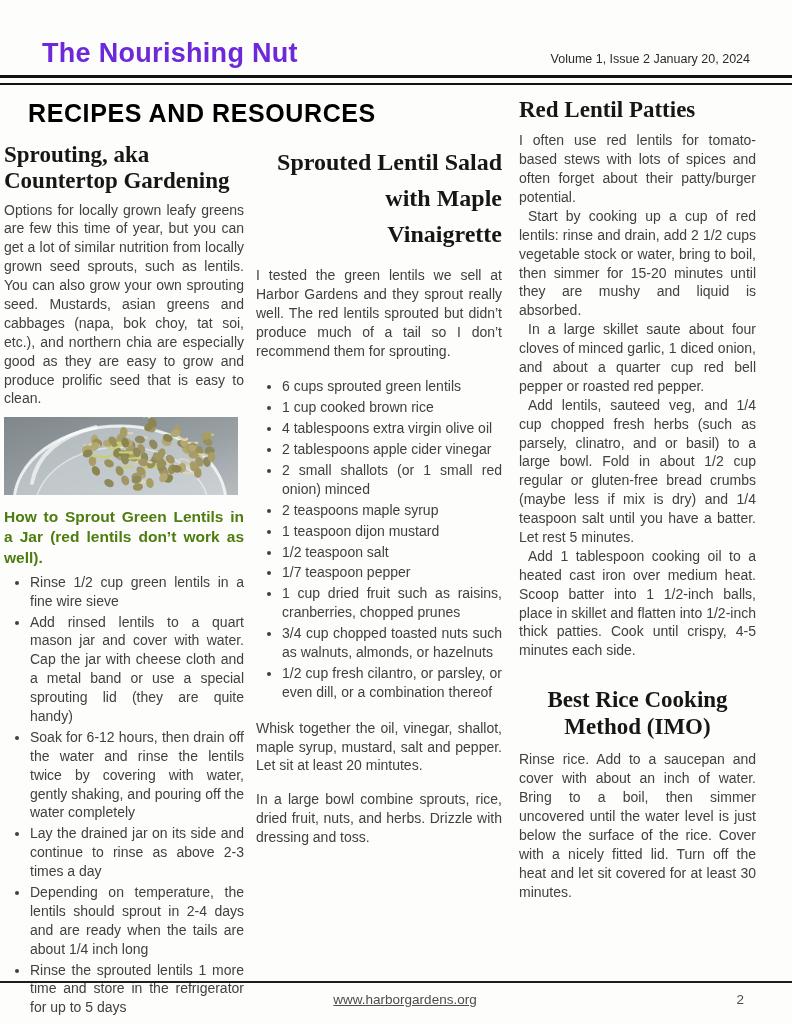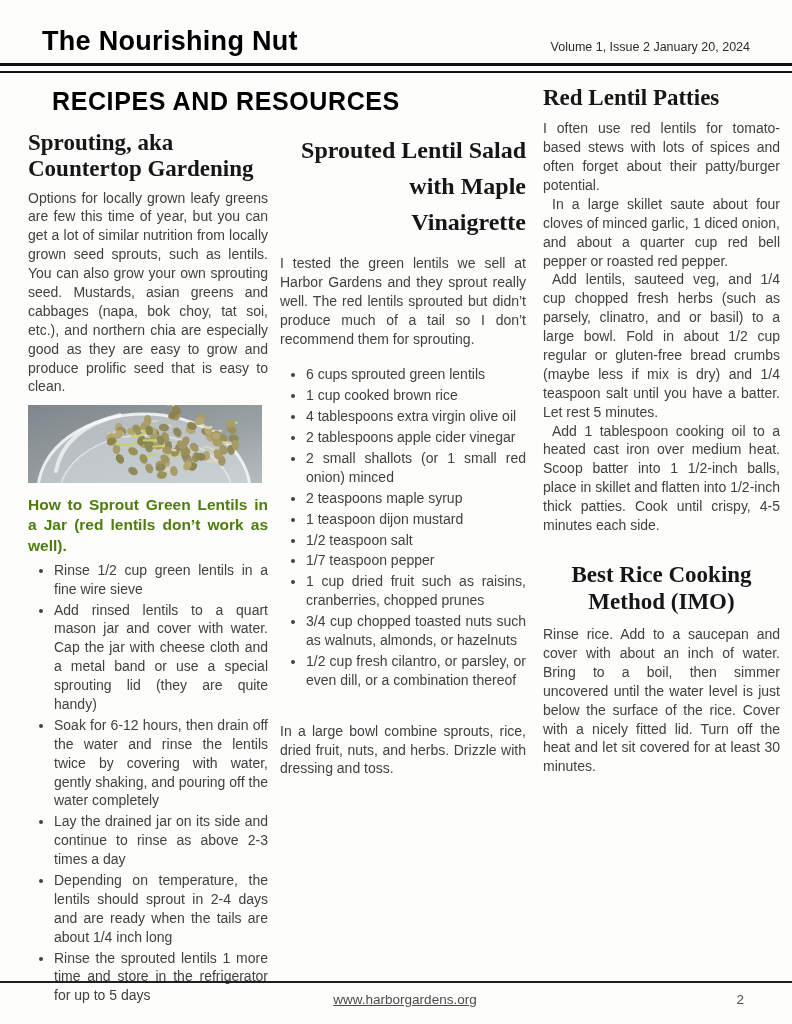--- a/index.html
+++ b/index.html
@@ -20,38 +20,39 @@
   .masthead {
     display: flex;
     align-items: flex-end;
     justify-content: space-between;
     padding: 26px 42px 6px 42px;
   }
   .nameplate {
     font-size: 27px;
     font-weight: 700;
     letter-spacing: 0.3px;
-    color: #000000;
+    color: #6d28d9;
+    margin-top: 12px;
   }
   .issue-info {
     font-size: 12.5px;
     color: #2b2b2b;
     padding-bottom: 3px;
   }
   .rule-thick { height: 3px; background: #121212; }
   .rule-gap   { height: 5px; }
   .rule-thin  { height: 2px; background: #121212; }
 
   
   .content {
     display: grid;
     grid-template-columns: 240px 246px 242px;
     grid-template-rows: auto 1fr;
     column-gap: 12px;
-    padding: 0 22px 0 28px;
+    padding: 0 22px 0 4px;
   }
   .section-title {
     grid-column: 1 / 3;
     grid-row: 1;
     padding: 14px 0 12px 24px;
     font-size: 25px;
     font-weight: 800;
     letter-spacing: 0.6px;
     color: #000;
     font-family: "Liberation Sans", "DejaVu Sans", sans-serif;
@@ -331,27 +332,29 @@
         <li class="body">2 small shallots (or 1 small red onion) minced</li>
         <li class="body">2 teaspoons maple syrup</li>
         <li class="body">1 teaspoon dijon mustard</li>
         <li class="body">1/2 teaspoon salt</li>
         <li class="body">1/7 teaspoon pepper</li>
         <li class="body">1 cup dried fruit such as raisins, cranberries, chopped prunes</li>
         <li class="body">3/4 cup chopped toasted nuts such as walnuts, almonds, or hazelnuts</li>
         <li class="body">1/2 cup fresh cilantro, or parsley, or even dill, or a combination thereof</li>
       </ul>
       <div class="para-gap"></div>
+      <p class="body">Whisk together the oil, vinegar, shallot, maple syrup, mustard, salt and pepper. Let sit at least 20 mintutes.</p>
       <div class="para-gap"></div>
       <p class="body">In a large bowl combine sprouts, rice, dried fruit, nuts, and herbs. Drizzle with dressing and toss.</p>
     </div>
 
     <div class="col3">
       <h2 class="first">Red Lentil Patties</h2>
       <p class="body">I often use red lentils for tomato-based stews with lots of spices and often forget about their patty/burger potential.</p>
+      <p class="body">Start by cooking up a cup of red lentils: rinse and drain, add 2 1/2 cups vegetable stock or water, bring to boil, then simmer for 15-20 minutes until they are mushy and liquid is absorbed.</p>
       <p class="body">In a large skillet saute about four cloves of minced garlic, 1 diced onion, and about a quarter cup red bell pepper or roasted red pepper.</p>
       <p class="body">Add lentils, sauteed veg, and 1/4 cup chopped fresh herbs (such as parsely, clinatro, and or basil) to a large bowl. Fold in about 1/2 cup regular or gluten-free bread crumbs (maybe less if mix is dry) and 1/4 teaspoon salt until you have a batter. Let rest 5 minutes.</p>
       <p class="body">Add 1 tablespoon cooking oil to a heated cast iron over medium heat. Scoop batter into 1 1/2-inch balls, place in skillet and flatten into 1/2-inch thick patties. Cook until crispy, 4-5 minutes each side.</p>
 
       <h2 class="second">Best Rice Cooking Method (IMO)</h2>
       <p class="body">Rinse rice. Add to a saucepan and cover with about an inch of water. Bring to a boil, then simmer uncovered until the water level is just below the surface of the rice. Cover with a nicely fitted lid. Turn off the heat and let sit covered for at least 30 minutes.</p>
     </div>
 
   </div>
 

